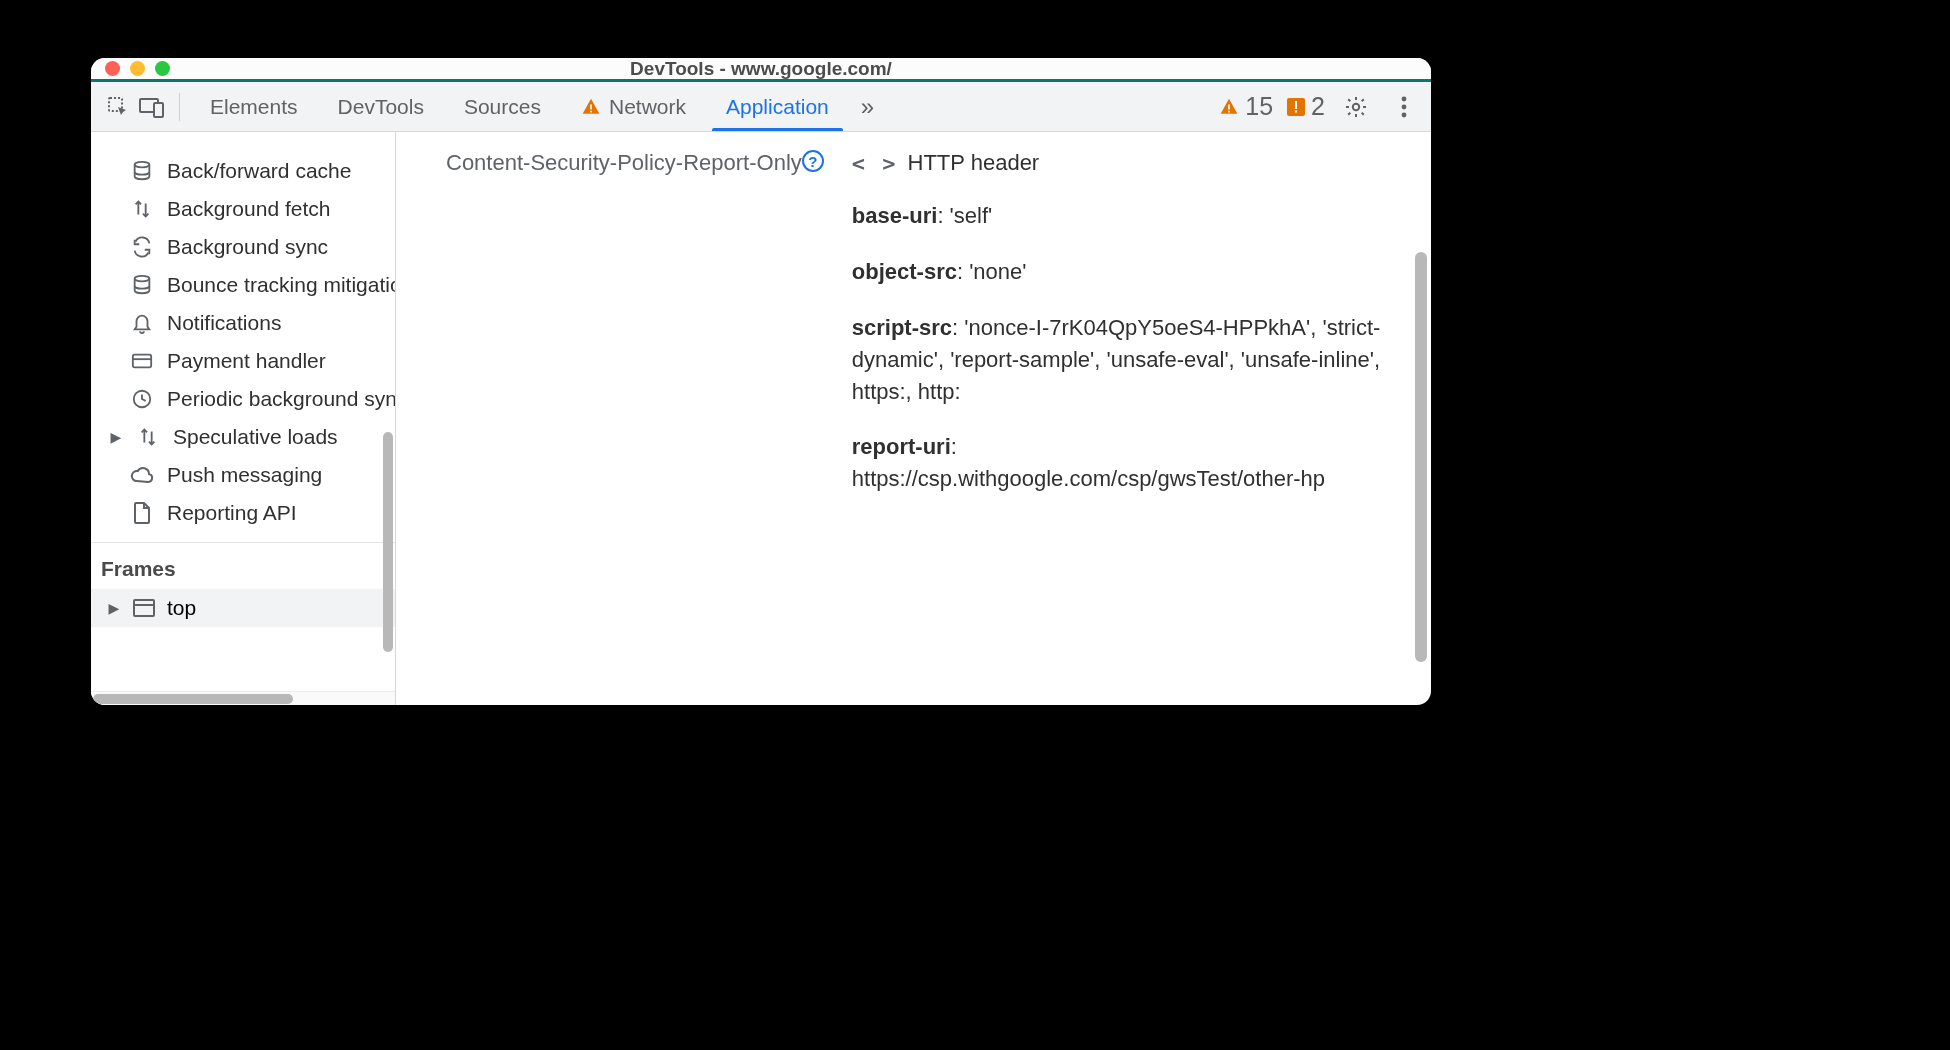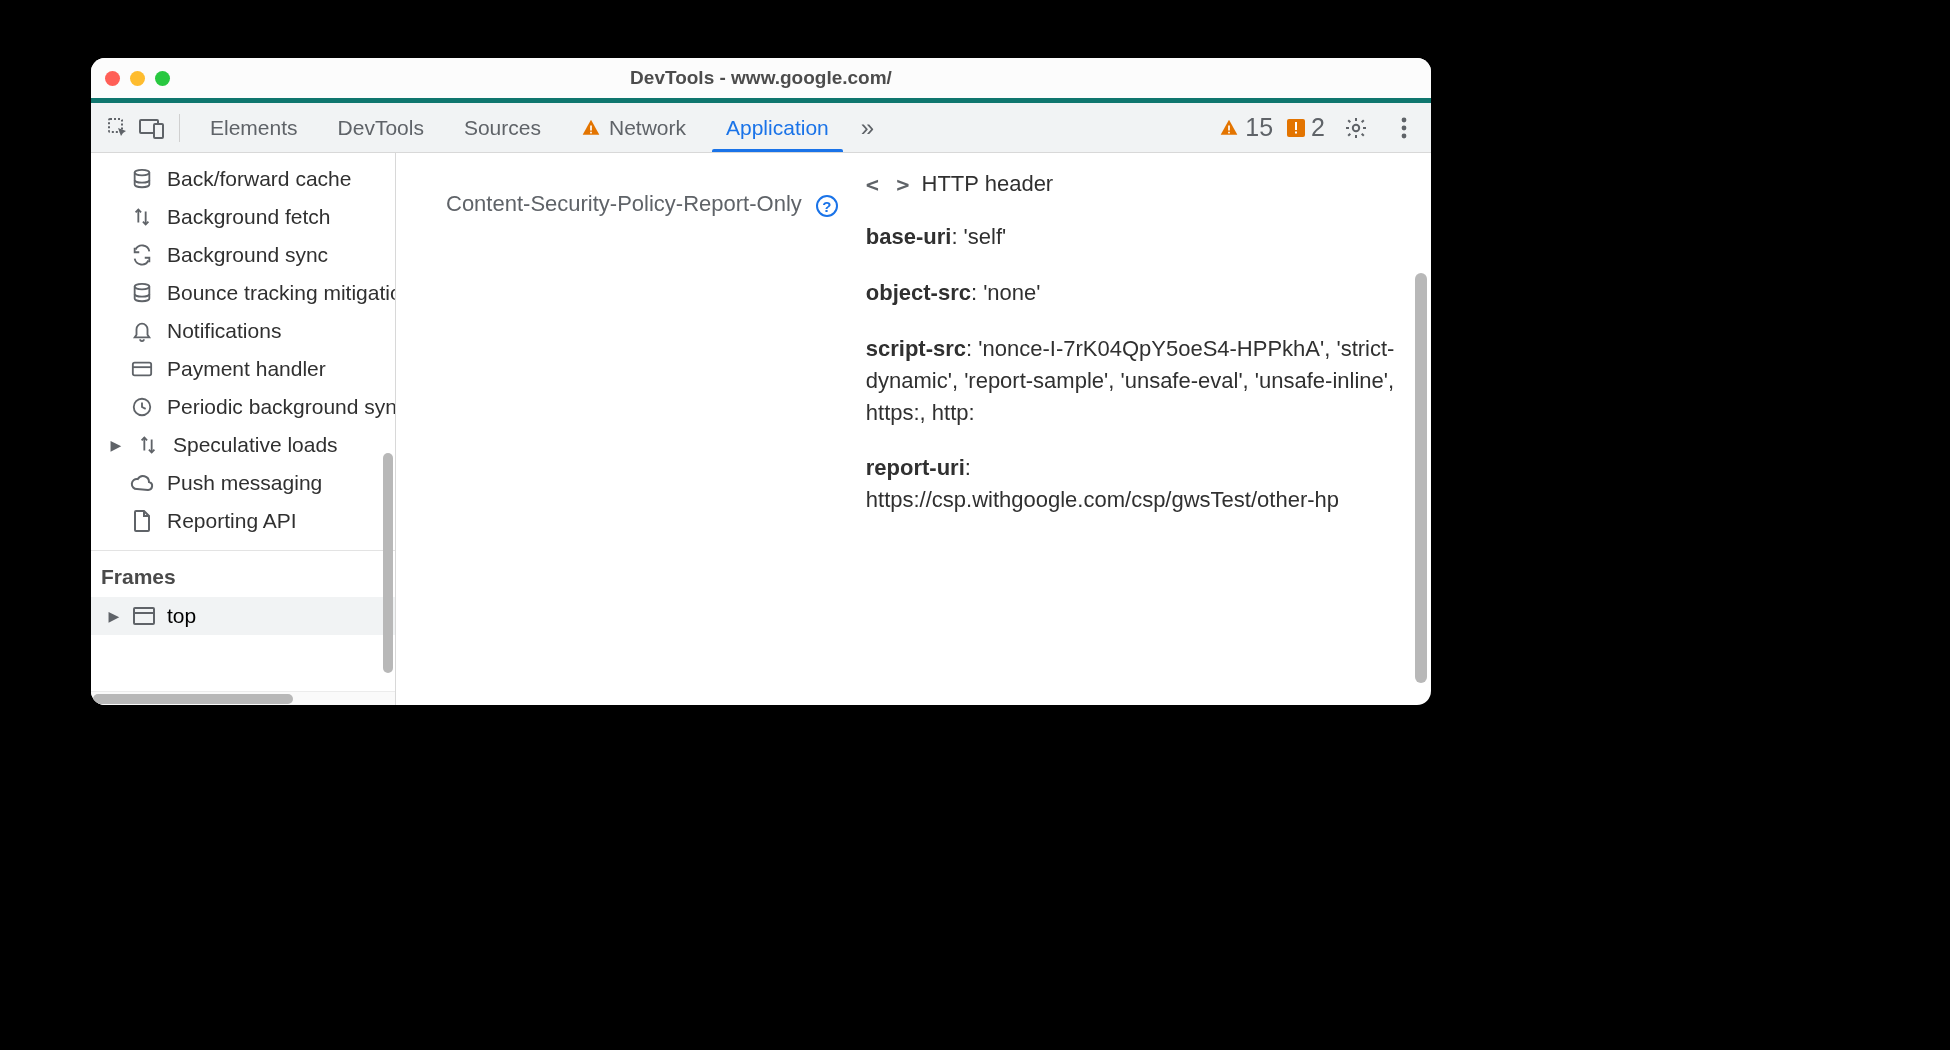--- a/index.html
+++ b/index.html
@@ -19,25 +19,25 @@
     width: 1340px;
     height: 647px;
     background: #fff;
     border-radius: 14px;
     box-shadow: 0 25px 60px rgba(0,0,0,0.55);
     overflow: hidden;
     display: flex;
     flex-direction: column;
   }
   .titlebar {
-    height: 45px;
+    height: 24px;
     display: flex;
     align-items: center;
     padding: 0 14px;
-    border-bottom: 5px solid #0f766e;
+    border-bottom: 3px solid #0f766e;
     background: #fcfcfc;
     position: relative;
   }
   .traffic {
     display: flex;
     gap: 10px;
   }
   .traffic .dot {
     width: 15px; height: 15px; border-radius: 50%;
   }
@@ -125,21 +125,21 @@
     display: flex;
     flex-direction: column;
     position: relative;
   }
   .sidebar-scroll {
     flex: 1;
     overflow: hidden;
     position: relative;
   }
   .sidebar-list {
-    padding-top: 7px;
+    padding-top: 20px;
   }
   .sb-item {
     display: flex;
     align-items: center;
     gap: 12px;
     padding: 6px 10px 6px 38px;
     font-size: 21px;
     color: #303030;
     white-space: nowrap;
     overflow: hidden;
@@ -211,25 +211,24 @@
     font-weight: 700;
     color: #1f1f1f;
   }
   .csp-row {
     display: flex;
     align-items: flex-start;
     gap: 28px;
   }
   .csp-left {
     display: flex;
-    align-items: flex-end;
-    gap: 14px;
+    align-items: flex-start;
+    gap: 0;
     font-size: 22px;
     color: #5f6368;
-    margin-top: 20px;
   }
   .help-icon {
     color: #1a73e8;
     border: 2px solid #1a73e8;
     border-radius: 50%;
     width: 22px; height: 22px;
     display: inline-flex; align-items: center; justify-content: center;
     font-size: 15px; font-weight: 700;
   }
   .csp-right {

